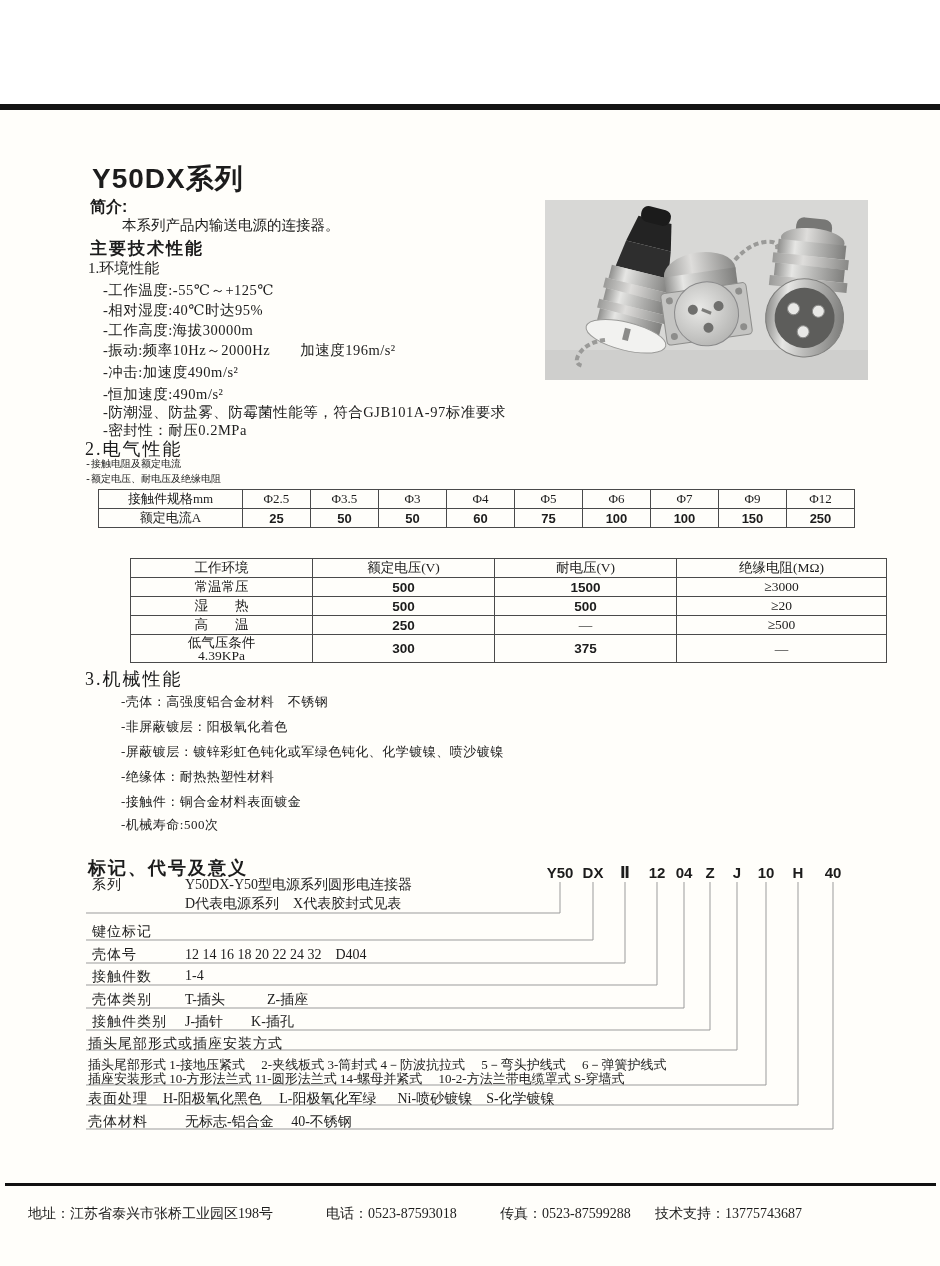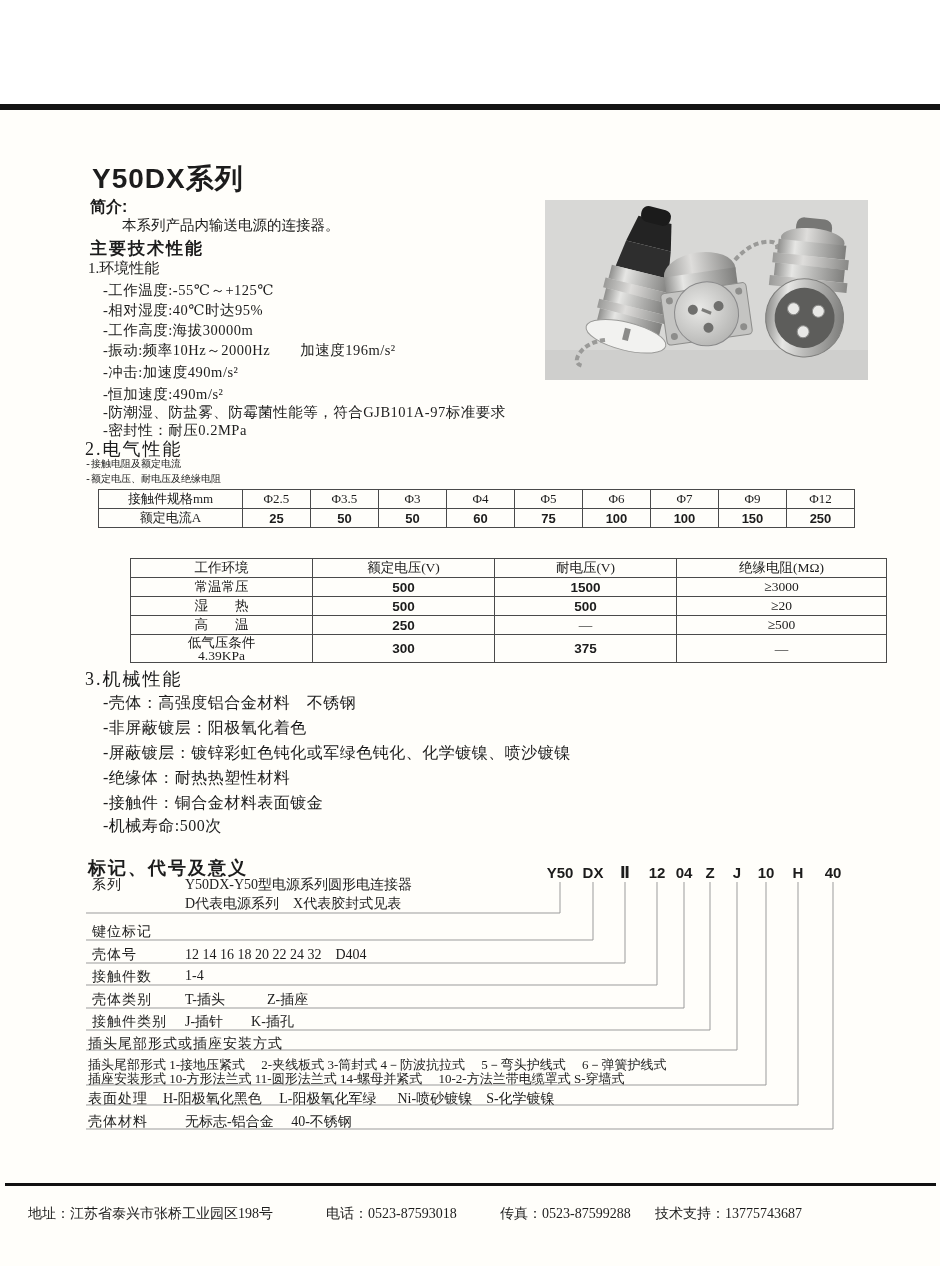--- a/index.html
+++ b/index.html
@@ -19,21 +19,21 @@
   .elec-bullet{left:85px;font-size:10px;font-family:Liberation Mono, monospace;}
   table{border-collapse:collapse;table-layout:fixed;}
   td{border:1px solid #4a4a4a;text-align:center;vertical-align:middle;padding:0;overflow:hidden;}
   .t1{left:98px;top:489px;}
   .t1 td{height:16px;font-size:13px;}
   .t2{left:86px;top:558px;margin-left:44px;}
   .t2 td{height:15px;font-size:13.5px;}
   .num{font-family:"Liberation Sans","DejaVu Sans",sans-serif;font-weight:bold;font-size:13.5px;}
   .prewrap{white-space:pre-line;line-height:13px;font-size:13px;}
   .h-mech{left:85px;top:667px;font-size:18px;letter-spacing:2px;}
-  .mech-item{left:103px;font-size:16px;letter-spacing:0.5px;}
+  .mech-item{left:121px;font-size:13px;letter-spacing:0.5px;}
   .h-mark{left:88px;top:856px;font-size:18px;font-weight:bold;letter-spacing:2px;}
   .code-token{top:864px;font-size:15px;font-weight:bold;transform:translateX(-50%);
               font-family:"Liberation Sans","DejaVu Sans",sans-serif;}
   .mlabel{left:92px;font-size:14px;letter-spacing:1px;}
   .mdesc{left:185px;font-size:14px;}
   .mdesc8{left:88px;font-size:13px;}
   .mrow-item{position:absolute;white-space:nowrap;}
   .footer-rule{position:absolute;left:5px;top:1183px;width:931px;height:3px;background:#111;}
   .footer-item{top:1205px;font-size:14px;}
   svg{display:block;}

